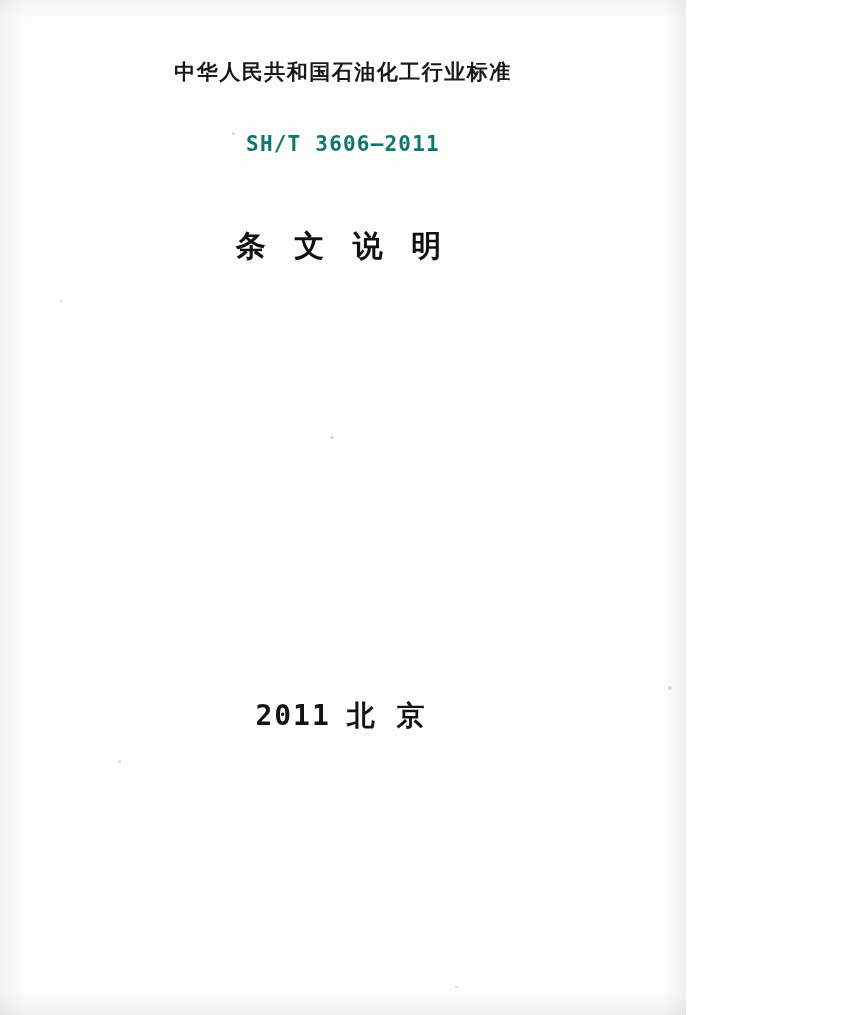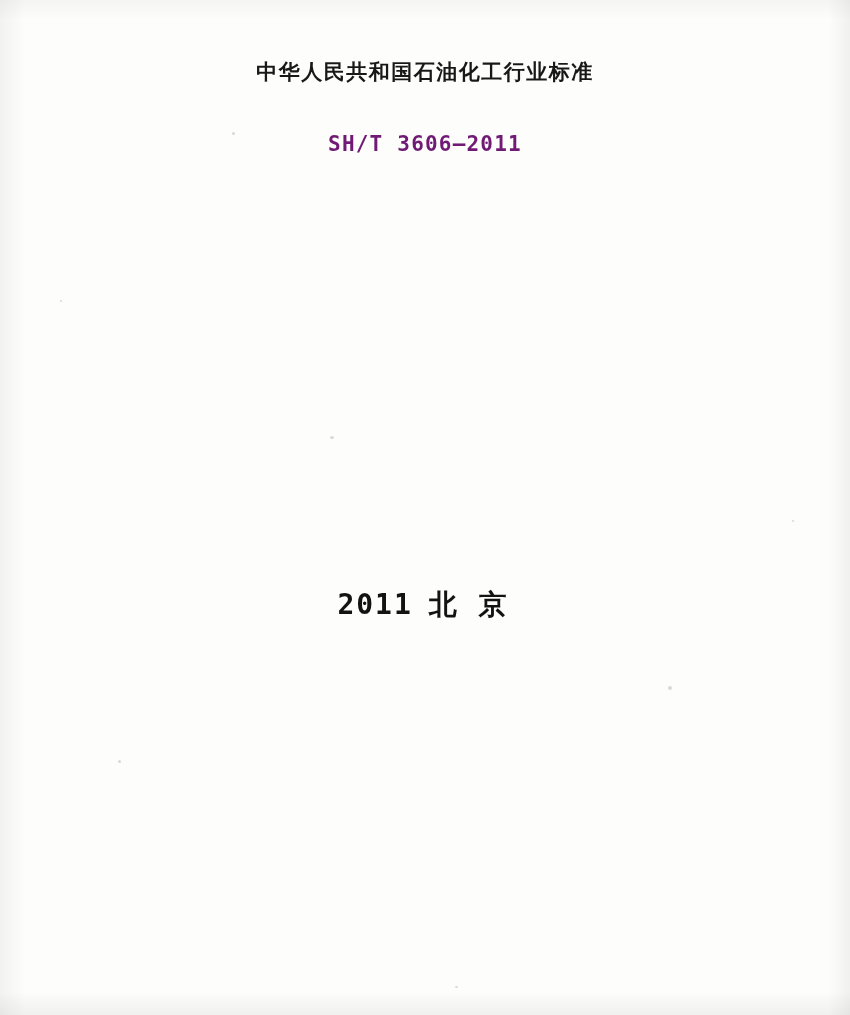--- a/index.html
+++ b/index.html
@@ -2,21 +2,21 @@
 <html><head>
 <meta charset="utf-8">
 <style>
   html, body {
     margin: 0;
     padding: 0;
     background: #ffffff;
   }
   #page {
     position: relative;
-    width: 850px;
+    width: 686px;
     height: 1015px;
     background: #fdfdfb;
     overflow: hidden;
     font-family: "DejaVu Sans", sans-serif;
     color: #1b1b1b;
   }
   
   #page::before {
     content: "";
     position: absolute;
@@ -64,21 +64,21 @@
     color: #0d0d0d;
     line-height: 1.25;
   }
 
   .std-code {
     margin-top: 46px;
     font-family: "DejaVu Sans Mono", monospace;
     font-size: 21px;
     font-weight: 700;
     letter-spacing: 1.2px;
-    color: #701a75;
+    color: #0f766e;
   }
 
   .subtitle {
     margin-top: 70px;
     font-family: "DejaVu Serif", serif;
     font-size: 30px;
     font-weight: 700;
     letter-spacing: 9px;
     color: #101010;
   }
@@ -113,20 +113,21 @@
   <div class="speck" style="left:792px; top:520px; width:2px; height:2px;"></div>
   <div class="speck" style="left:455px; top:986px; width:3px; height:2px;"></div>
 
   <div class="doc-body">
 
     <div class="issuer">中华人民共和国石油化工行业标准</div>
 
 
     <div class="std-code">SH/T 3606—2011</div>
 
+    <div class="subtitle">条 文 说 明</div>
 
     <div class="spacer"></div>
 
     <div class="footer">
       <span>2011</span><span class="city">北 京</span>
     </div>
 
   </div>
 </div>
 

